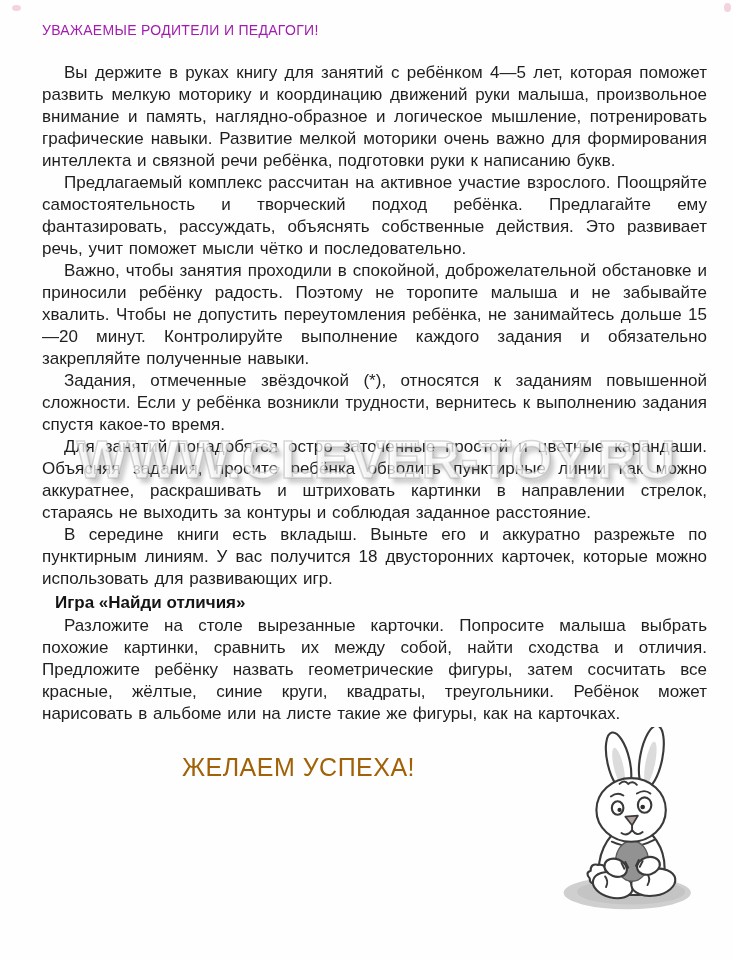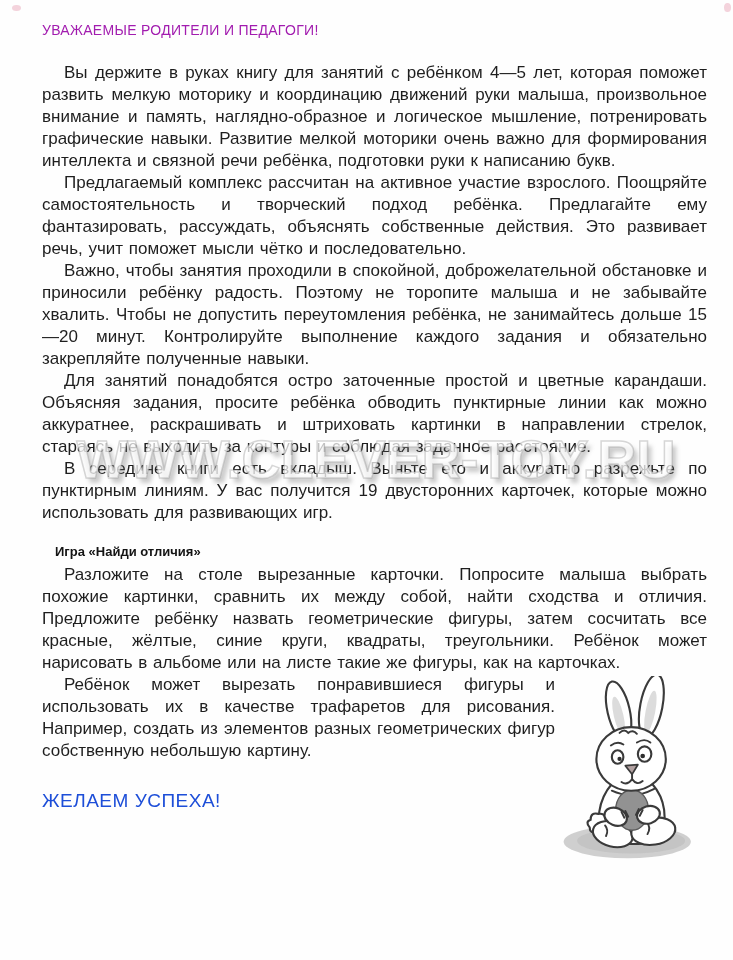--- a/index.html
+++ b/index.html
@@ -23,40 +23,40 @@
   }
   .para{
     margin:0;
     font-size:17px;
     line-height:22px;
     text-align:justify;
     text-indent:22px;
     word-spacing:1px;
   }
   .game-heading{
-    margin:17px 0 1px 0;
+    margin:2px 0 1px 0;
     padding-left:13px;
-    font-size:13px;
+    font-size:17px;
     line-height:22px;
     font-weight:bold;
     color:#141414;
   }
   .rabbit-float{
     float:right;
     width:146px;
     height:188px;
     margin:2px 0 0 6px;
     position:relative;
   }
   .footer-wish{
     margin-top:28px;
-    text-align:left;
-    font-size:19px;
+    text-align:center;
+    font-size:25px;
     letter-spacing:.5px;
-    color:#1d4ed8;
+    color:#a16207;
   }
   .watermark{
     position:absolute;
     left:34px;top:428px;
     width:684px;
     text-align:center;
     font-size:54px;
     font-weight:bold;
     letter-spacing:0;
     color:rgba(255,255,255,0.72);
@@ -78,22 +78,23 @@
 <div class="page">
 
   <span class="artifact a1"></span>
   <span class="artifact a2"></span>
 
   <h1 class="title">УВАЖАЕМЫЕ РОДИТЕЛИ И ПЕДАГОГИ!</h1>
 
   <p class="para">Вы держите в руках книгу для занятий с ребёнком 4—5 лет, которая поможет развить мелкую моторику и координацию движений руки малыша, произвольное внимание и память, наглядно-образное и логическое мышление, потренировать графические навыки. Развитие мелкой моторики очень важно для формирования интеллекта и связной речи ребёнка, подготовки руки к написанию букв.</p>
   <p class="para">Предлагаемый комплекс рассчитан на активное участие взрослого. Поощряйте самостоятельность и творческий подход ребёнка. Предлагайте ему фантазировать, рассуждать, объяснять собственные действия. Это развивает речь, учит поможет мысли чётко и последовательно.</p>
   <p class="para">Важно, чтобы занятия проходили в спокойной, доброжелательной обстановке и приносили ребёнку радость. Поэтому не торопите малыша и не забывайте хвалить. Чтобы не допустить переутомления ребёнка, не занимайтесь дольше 15—20 минут. Контролируйте выполнение каждого задания и обязательно закрепляйте полученные навыки.</p>
+  <p class="para">Задания, отмеченные звёздочкой (*), относятся к заданиям повышенной сложности. Если у ребёнка возникли трудности, вернитесь к выполнению задания спустя какое-то время.</p>
   <p class="para">Для занятий понадобятся остро заточенные простой и цветные карандаши. Объясняя задания, просите ребёнка обводить пунктирные линии как можно аккуратнее, раскрашивать и штриховать картинки в направлении стрелок, стараясь не выходить за контуры и соблюдая заданное расстояние.</p>
-  <p class="para">В середине книги есть вкладыш. Выньте его и аккуратно разрежьте по пунктирным линиям. У вас получится 19 двусторонних карточек, которые можно использовать для развивающих игр.</p>
+  <p class="para">В середине книги есть вкладыш. Выньте его и аккуратно разрежьте по пунктирным линиям. У вас получится 18 двусторонних карточек, которые можно использовать для развивающих игр.</p>
 
   <section>
     <h2 class="game-heading">Игра «Найди отличия»</h2>
     <p class="para">Разложите на столе вырезанные карточки. Попросите малыша выбрать похожие картинки, сравнить их между собой, найти сходства и отличия. Предложите ребёнку назвать геометрические фигуры, затем сосчитать все красные, жёлтые, синие круги, квадраты, треугольники. Ребёнок может нарисовать в альбоме или на листе такие же фигуры, как на карточках.</p>
   </section>
 
   <section>
     <div class="rabbit-float">
       <svg width="146" height="188" viewBox="0 0 150 195">
 
@@ -126,19 +127,18 @@
         <ellipse class="outl" cx="58" cy="84" rx="6" ry="7" stroke-width="1.8"></ellipse>
         <circle cx="60" cy="86" r="2.2" fill="#2e2e2e"></circle>
         <ellipse class="outl" cx="86" cy="81" rx="7" ry="8" stroke-width="1.8"></ellipse>
         <circle cx="84" cy="83" r="2.4" fill="#2e2e2e"></circle>
         <path class="ln" d="M51,72 q7,-5 13,-1 M78,69 q8,-5 14,0"></path>
 
         <path d="M66,93 L79,92 L73,102 Z" fill="#b3a2a2" stroke="#3a3a3a" stroke-width="1.8" stroke-linejoin="round"></path>
         <path class="ln" d="M73,102 l0,5 M73,107 q-5,7 -11,3 M73,107 q5,7 11,2"></path>
       </svg>
     </div>
-    <p class="para">Ребёнок может вырезать понравившиеся фигуры и использовать их в качестве трафаретов для рисования. Например, создать из элементов разных геометрических фигур собственную небольшую картину.</p>
   </section>
 
   <div class="footer-wish">ЖЕЛАЕМ УСПЕХА!</div>
 
   <div class="watermark">WWW.CLEVER-TOY.RU</div>
 </div>
 
 </body></html>

